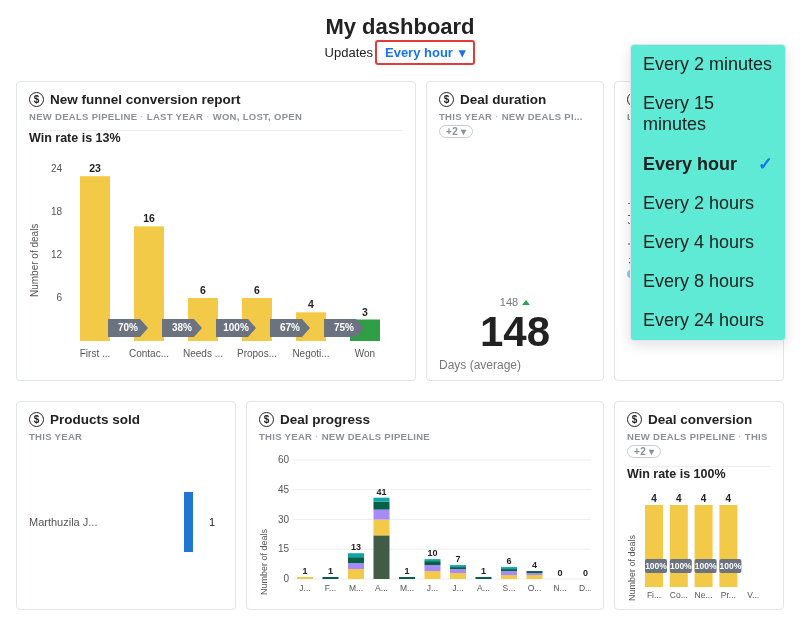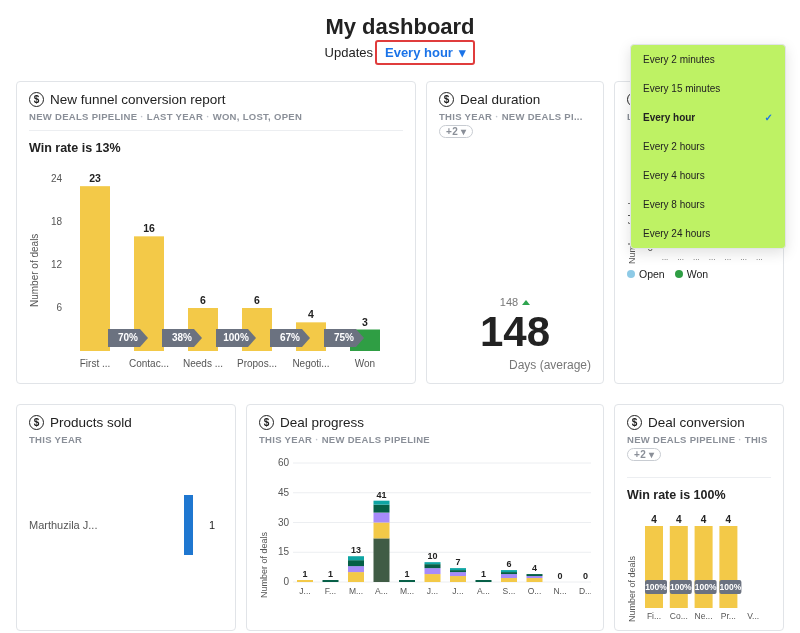--- a/index.html
+++ b/index.html
@@ -3,40 +3,40 @@
 <meta charset="utf-8">
 <style>
 * { margin: 0; padding: 0; box-sizing: border-box; }
 body { font-family: -apple-system, BlinkMacSystemFont, "Segoe UI", Helvetica, Arial, sans-serif; background: #fff; color: #222; width: 800px; height: 633px; overflow: hidden; position: relative; padding: 14px 16px; }
 .header { display: flex; justify-content: space-between; align-items: center; margin-bottom: 16px; flex-direction: column; }
 .title { font-size: 22px; font-weight: 700; }
 .updates { display: flex; align-items: center; gap: 2px; font-size: 13px; }
 .updates-label { color: #222; }
 .freq-button { border: 2px solid #e03c3c; padding: 3px 8px; border-radius: 3px; color: #1a73e8; font-weight: 600; display: inline-flex; align-items: center; gap: 6px; cursor: pointer; font-size: 13px; }
 .freq-button .chev { color: #1a73e8; }
-.dropdown { position: absolute; top: 44px; right: 14px; width: 156px; background: #bef264; border: 1px solid #e1e4e8; border-radius: 4px; box-shadow: 0 4px 14px rgba(0,0,0,.12); z-index: 50; font-size: 10px; }
+.dropdown { position: absolute; top: 44px; right: 14px; width: 156px; background: #5eead4; border: 1px solid #e1e4e8; border-radius: 4px; box-shadow: 0 4px 14px rgba(0,0,0,.12); z-index: 50; font-size: 18px; }
 .dropdown-item { padding: 9px 12px; cursor: pointer; display: flex; justify-content: space-between; align-items: center; }
 .dropdown-item.selected { font-weight: 700; }
 .check { color: #1a73e8; font-weight: 700; }
 .grid { display: grid; grid-template-columns: 400px 1fr 170px; grid-template-rows: auto auto; gap: 10px; }
 .card { border: 1px solid #e1e4e8; border-radius: 4px; padding: 10px 12px 8px; background: #fff; overflow: hidden; }
 .card-head { display: flex; align-items: center; gap: 6px; margin-bottom: 4px; }
-.card-head h3 { font-size: 13.5px; font-weight: 400; }
+.card-head h3 { font-size: 13.5px; font-weight: 700; }
 .dollar-icon { width: 15px; height: 15px; border: 1.4px solid #222; border-radius: 50%; display: inline-flex; align-items: center; justify-content: center; font-size: 10px; font-weight: 700; }
 .filters { font-size: 9.5px; font-weight: 700; letter-spacing: .3px; color: #8a8f98; margin-bottom: 8px; text-transform: uppercase; display:flex; align-items:center; gap:3px; flex-wrap:wrap;}
 .filters .sep { color: #c0c4cc; }
 .pill { border: 1px solid #c8ccd2; border-radius: 10px; padding: 0 6px; font-size: 10px; display: inline-flex; align-items: center; gap: 3px; background:#fff;}
-.winrate { font-size: 12.5px; font-weight: 700; padding: 10px 0 10px; border-top: 1px solid #eceef1; }
+.winrate { font-size: 12.5px; font-weight: 700; padding: 0 0 10px; border-top: 1px solid #eceef1; }
 .axis-label { font-size: 10px; fill: #555; }
 .funnel-arrow { fill: #6b7280; }
 .funnel-text { fill: #fff; font-size: 10px; font-weight: 600; }
 .bar-label { font-size: 10.5px; fill: #222; font-weight: 600; text-anchor: middle; }
 .cat-label { font-size: 10px; fill: #555; text-anchor: middle; }
 .big-number { font-size: 42px; font-weight: 800; text-align: center; }
-.big-sub { font-size: 12px; color: #777; text-align: right; margin-top: 2px; }
+.big-sub { font-size: 12px; color: #777; text-align: left; margin-top: 2px; }
 .mini-top { font-size: 11px; color: #777; display: flex; justify-content: center; align-items: center; gap: 4px; }
 .tri-up { width:0;height:0;border-left:4px solid transparent;border-right:4px solid transparent;border-bottom:5px solid #2ea44f; display:inline-block;}
 .legend { font-size: 10.5px; display: flex; gap: 10px; align-items: center; margin-top: 4px;}
 .dot { width:8px; height:8px; border-radius:50%; display:inline-block; margin-right:4px;}
 .row2 { display: grid; grid-template-columns: 220px 1fr 170px; gap: 10px; margin-top: 10px; }
 .prod-row { display:flex; align-items:center; gap:12px; margin-top:50px;}
 .prod-label{ font-size:11px; color:#555; width:70px; white-space:nowrap; overflow:hidden; text-overflow:ellipsis;}
 .prod-bar-wrap{ flex:1; height:60px; position:relative;}
 .prod-bar{ position:absolute; right:30px; top:0; bottom:0; width:9px; background:#1f77d0;}
 .prod-val{ position:absolute; right:8px; top:50%; transform:translateY(-50%); font-size:11px;}
@@ -305,21 +305,21 @@
     </div>
     <div class="filters">
       <span>NEW DEALS PIPELINE</span>
         <span class="sep">·</span>
       <span>THIS</span>
       <span class="pill">
           <span>+2</span> 
           <span>▾</span>
         </span>
     </div>
-    <div class="winrate" style="margin-top:16px;">Win rate is 100%</div>
+    <div class="winrate" style="margin-top:8px;">Win rate is 100%</div>
     <div style="display:flex;">
       <div style="writing-mode:vertical-rl;transform:rotate(180deg);font-size:9px;color:#555;">Number of deals</div>
       <svg id="conv-svg" width="130" height="110">
           <rect x="8" y="14" width="18" height="82" fill="#f3c948"></rect>
           <text x="17" y="11" class="bar-label" style="font-size:10px">4</text>
           <text x="17" y="107" class="cat-label" style="font-size:8.5px">Fi...</text>
           <rect x="32.8" y="14" width="18" height="82" fill="#f3c948"></rect>
           <text x="41.8" y="11" class="bar-label" style="font-size:10px">4</text>
           <text x="41.8" y="107" class="cat-label" style="font-size:8.5px">Co...</text>
           <rect x="57.6" y="14" width="18" height="82" fill="#f3c948"></rect>

